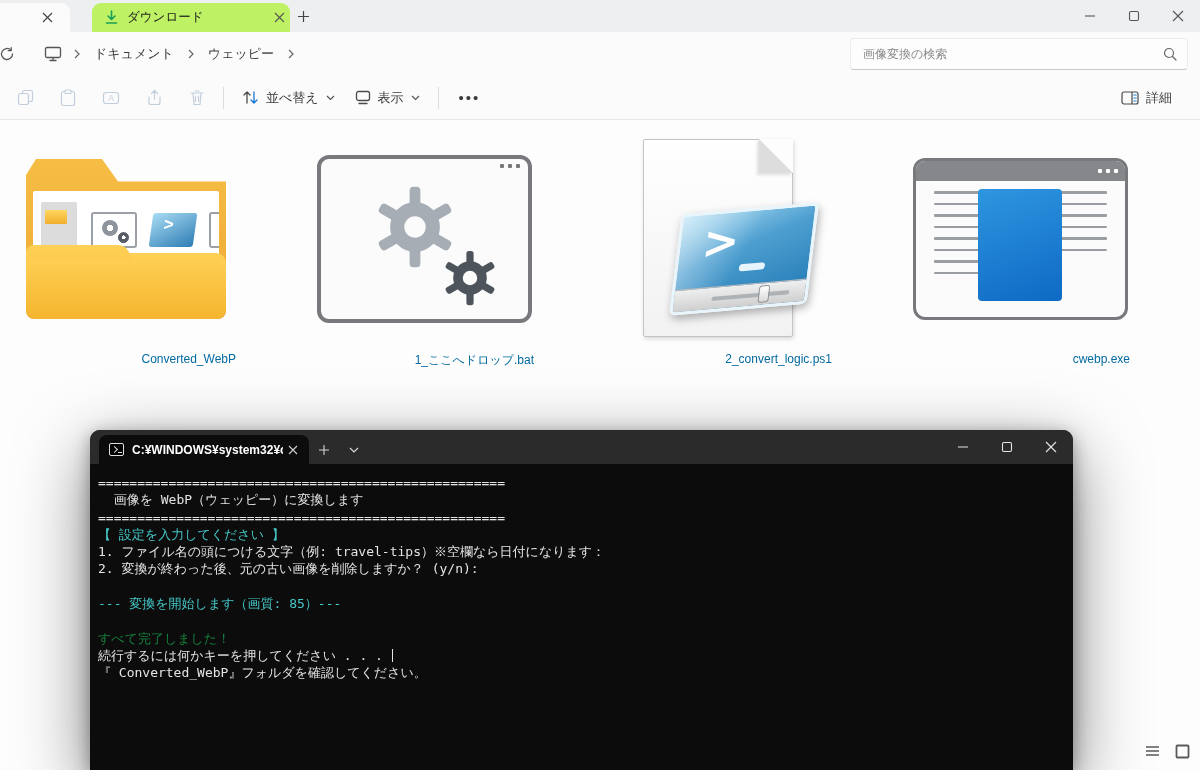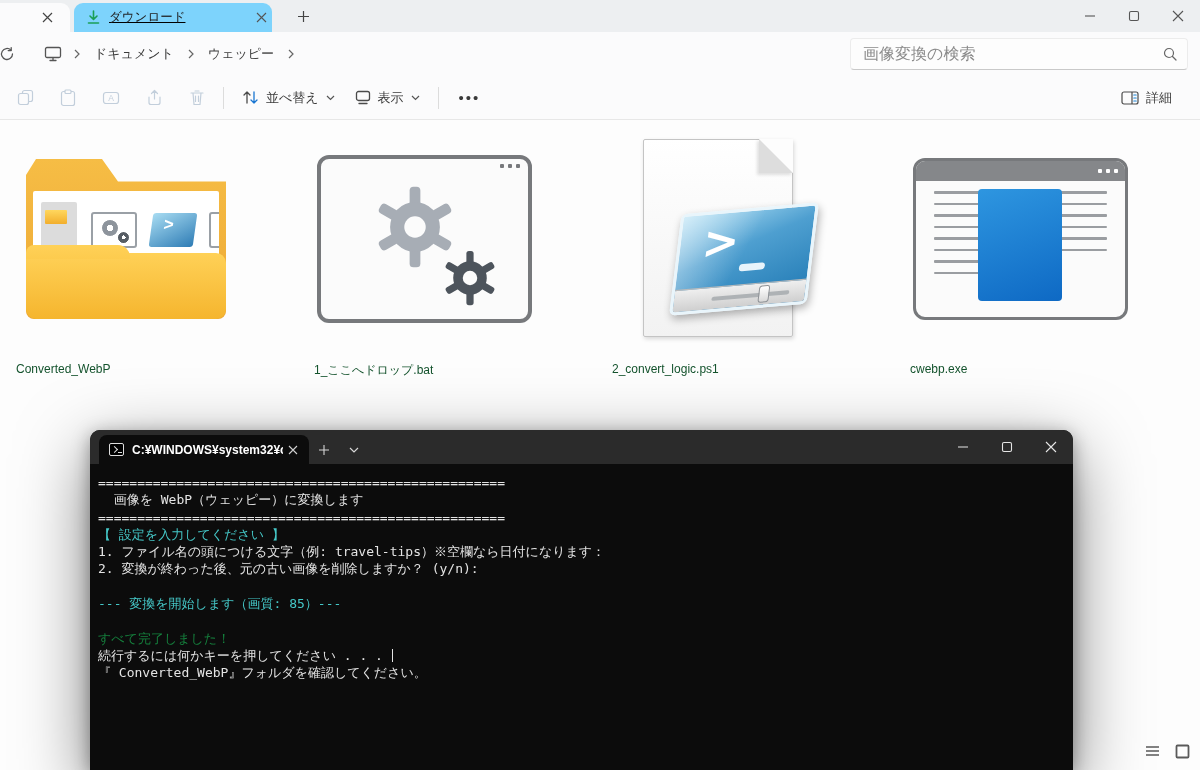--- a/index.html
+++ b/index.html
@@ -6,50 +6,50 @@
   html,body { width:1200px; height:770px; overflow:hidden; }
   body { font-family:"Liberation Sans","DejaVu Sans",sans-serif; background:#fdfdfd; position:relative; }
 
   .screen { position:absolute; inset:0; width:1200px; height:770px; background:#fdfdfd; }
 
   
   .tabrow { position:absolute; left:0; top:0; width:100%; height:32px; background:#edeff1; }
   .tab { position:absolute; bottom:0; height:29px; display:flex; align-items:center; border-radius:9px 9px 0 0; }
   .tab.active { left:-12px; width:82px; background:#fbfbfc; }
   .tab.active .tab-close { margin-left:auto; margin-right:12px; }
-  .tab.inactive { left:74px; width:198px; background:#7dd3fc;text-decoration:underline; }
+  .tab.inactive { left:92px; width:198px; background:#bef264; }
   .tab-close { width:22px; height:22px; display:flex; align-items:center; justify-content:center; border-radius:4px; cursor:pointer; }
   .tab-label { font-size:12.5px; color:#1f1f1f; margin-left:8px; flex:1; white-space:nowrap; overflow:hidden; }
   .dl-ic { margin-left:12px; display:flex; }
   .newtab { position:absolute; left:290px; top:4px; width:26px; height:24px; display:flex; align-items:center; justify-content:center; border-radius:4px; }
   .wincontrols { position:absolute; right:0; top:0; height:32px; display:flex; }
   .wc-btn { width:44px; height:32px; display:flex; align-items:center; justify-content:center; }
 
   .addrrow { position:absolute; left:0; top:32px; width:100%; height:44px; background:#fbfbfc; display:flex; align-items:center; }
   .addr-ic { display:flex; align-items:center; justify-content:center; width:30px; height:30px; border-radius:4px; }
   .refresh { margin-left:-8px; }
   .crumb { font-size:13px; color:#3a3a3a; padding:5px 8px; border-radius:4px; white-space:nowrap; }
   .chev { display:flex; padding:0 5px; }
   .searchbox { position:absolute; right:12px; top:6px; width:338px; height:32px; background:#fdfdfd; border:1px solid #ececec; border-bottom:1px solid #c9c9c9; border-radius:4px; display:flex; align-items:center; }
-  .searchbox input { flex:1; border:none; outline:none; background:transparent; font-size:16px; color:#333; padding-left:12px; font-family:inherit; }
+  .searchbox input { flex:1; border:none; outline:none; background:transparent; font-size:12px; color:#333; padding-left:12px; font-family:inherit; }
   .searchbox input::placeholder { color:#8a8a8a; }
   .search-ic { margin-right:10px; display:flex; }
 
   .toolbar { position:absolute; left:0; top:76px; width:100%; height:44px; background:#fbfbfc; border-bottom:1px solid #e7e7e7; display:flex; align-items:center; }
   .tb-icbtn { width:36px; height:32px; margin-left:7px; display:flex; align-items:center; justify-content:center; border-radius:4px; opacity:.45; }
   .tb-sep { width:1px; height:22px; background:#dcdcdc; margin:0 8px; }
   .tb-btn { display:flex; align-items:center; gap:7px; height:32px; padding:0 10px; border-radius:4px; font-size:13px; color:#3a3a3a; }
   .tb-more { font-size:15px; letter-spacing:2px; color:#3a3a3a; padding:0 12px; }
   .tb-right { margin-left:auto; margin-right:18px; }
 
   
   .content { position:absolute; left:0; top:120px; width:100%; height:650px; background:#fdfdfd; }
   .fitem { position:absolute; top:8px; width:220px; height:258px; border-radius:6px; }
   .fitem .icbox { width:100%; height:222px; display:flex; align-items:center; justify-content:center; }
-  .fname { text-align:left; font-size:12px; color:#14532d; margin-top:12px; white-space:nowrap; }
+  .fname { text-align:right; font-size:12px; color:#0369a1; margin-top:2px; white-space:nowrap; }
 
   
   .folder { position:relative; width:200px; height:160px; }
   .folder .back { position:absolute; inset:0; background:linear-gradient(#f6bd45,#eda834); border-radius:8px;
     clip-path:polygon(0 100%, 0 10%, 5% 0, 38% 0, 46% 14%, 100% 14%, 100% 100%); }
   .folder .strip { position:absolute; left:7px; right:7px; top:32px; height:78px; background:#fff; border-radius:2px;
     display:flex; align-items:center; gap:14px; padding:0 8px; overflow:hidden; }
   .strip .mini { flex:none; }
   .m-pane { width:36px; height:56px; background:#dcdcdc; border-radius:2px; position:relative; overflow:hidden; }
   .m-pane::after{ content:""; position:absolute; left:4px; top:8px; width:22px; height:14px; background:linear-gradient(#ffd75e,#f2ae2c); border-radius:1px;}

